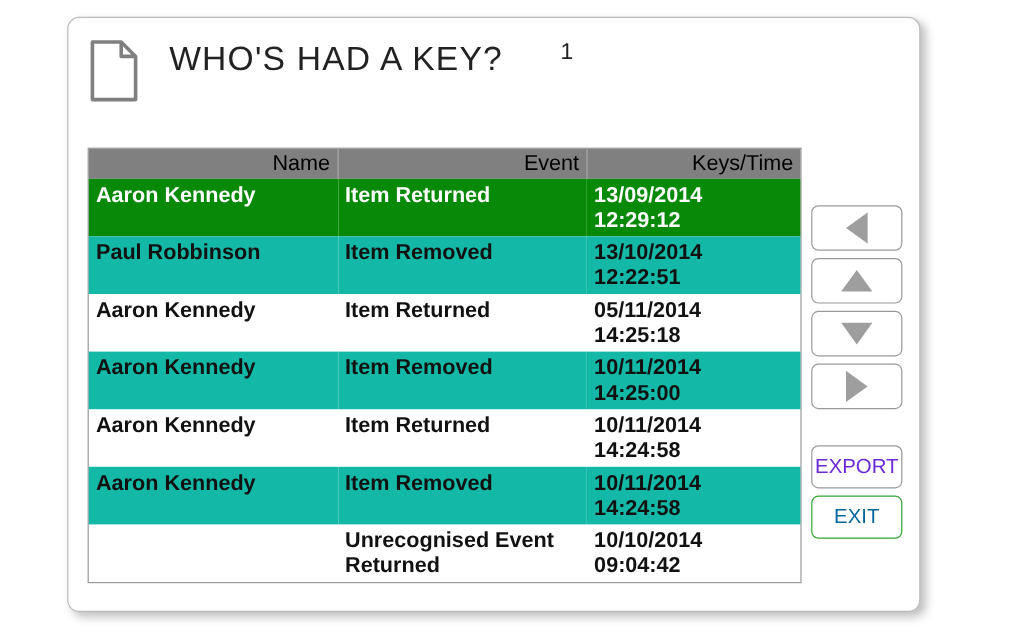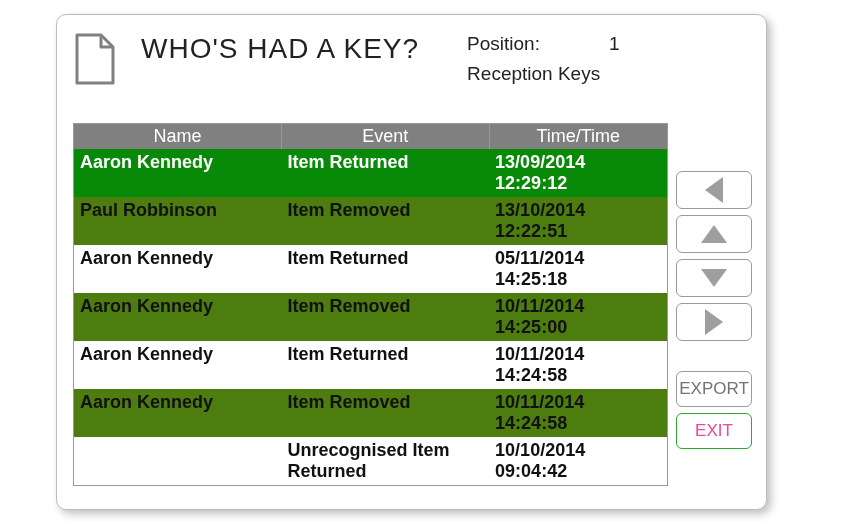--- a/index.html
+++ b/index.html
@@ -52,34 +52,34 @@
     border:1px solid #999;
   }
   table {
     width:100%;
     border-collapse:collapse;
     font-size:18px;
     color:#111;
   }
   thead th {
     background:#808080;
-    color:#ffffff;
+    color:#000000;
     font-weight:normal;
-    text-align:center;
+    text-align:right;
     padding:2px 6px;
     border-right:1px solid #9a9a9a;
   }
   thead th:last-child { border-right:none; }
   tbody td {
     padding:3px 6px;
     vertical-align:top;
     font-weight:bold;
   }
   tbody tr.sel td { background:#088a08; color:#fff; }
-  tbody tr.alt td { background:#4d7c0f; }
+  tbody tr.alt td { background:#14b8a6; }
   .col-name { width:35%; }
   .col-event { width:35%; }
   .col-dt { width:30%; }
   .controls {
     display:flex;
     flex-direction:column;
     gap:6px;
     padding-top:48px;
   }
   .arrow-btn, .text-btn {
@@ -90,23 +90,23 @@
     display:flex;
     align-items:center;
     justify-content:center;
     cursor:pointer;
     user-select:none;
   }
   .arrow-btn { height:38px; }
   .text-btn {
     height:36px;
     font-size:17px;
-    color:#737373;
-  }
-  .exit-btn { border:1.5px solid #2fa82f; color:#ec4899; }
+    color:#6d28d9;
+  }
+  .exit-btn { border:1.5px solid #2fa82f; color:#0369a1; }
   .arrow-tri {
     width:0; height:0; border-style:solid;
   }
   .tri-left  { border-width:13px 18px 13px 0; border-color:transparent #9e9e9e transparent transparent; }
   .tri-up    { border-width:0 13px 18px 13px; border-color:transparent transparent #9e9e9e transparent; }
   .tri-down  { border-width:18px 13px 0 13px; border-color:#9e9e9e transparent transparent transparent; }
   .tri-right { border-width:13px 0 13px 18px; border-color:transparent transparent transparent #9e9e9e; }
   .ctrl-spacer { height:18px; }
 </style>
 </head>
@@ -116,34 +116,32 @@
 
   <div class="header">
     <span class="page-icon">
       <svg width="44" height="52" viewBox="0 0 44 52">
         <path d="M4 2 h24 l12 12 v36 h-36 z" fill="none" stroke="#808080" stroke-width="3" stroke-linejoin="round"></path>
         <path d="M28 2 v12 h12" fill="none" stroke="#808080" stroke-width="3" stroke-linejoin="round"></path>
       </svg>
     </span>
     <span class="title">WHO'S HAD A KEY?</span>
     <div class="meta">
-      <span>Position:</span>
       <span>1</span>
-      <span>Reception Keys</span>
     </div>
   </div>
 
   <div class="content">
     <div class="table-wrap">
       <table>
         <thead>
           <tr>
             <th class="col-name">Name</th>
             <th class="col-event">Event</th>
-            <th class="col-dt">Time/Time</th>
+            <th class="col-dt">Keys/Time</th>
           </tr>
         </thead>
         <tbody id="tbody">
             <tr class="sel">
               <td>Aaron Kennedy</td>
               <td>Item Returned</td>
               <td>13/09/2014 12:29:12</td>
             </tr>
             <tr class="alt">
               <td>Paul Robbinson</td>
@@ -165,21 +163,21 @@
               <td>Item Returned</td>
               <td>10/11/2014 14:24:58</td>
             </tr>
             <tr class="alt">
               <td>Aaron Kennedy</td>
               <td>Item Removed</td>
               <td>10/11/2014 14:24:58</td>
             </tr>
             <tr>
               <td></td>
-              <td>Unrecognised Item Returned</td>
+              <td>Unrecognised Event Returned</td>
               <td>10/10/2014 09:04:42</td>
             </tr>
           </tbody>
       </table>
     </div>
 
     <div class="controls">
       <div class="arrow-btn">
         <span class="arrow-tri tri-left"></span>
       </div>

